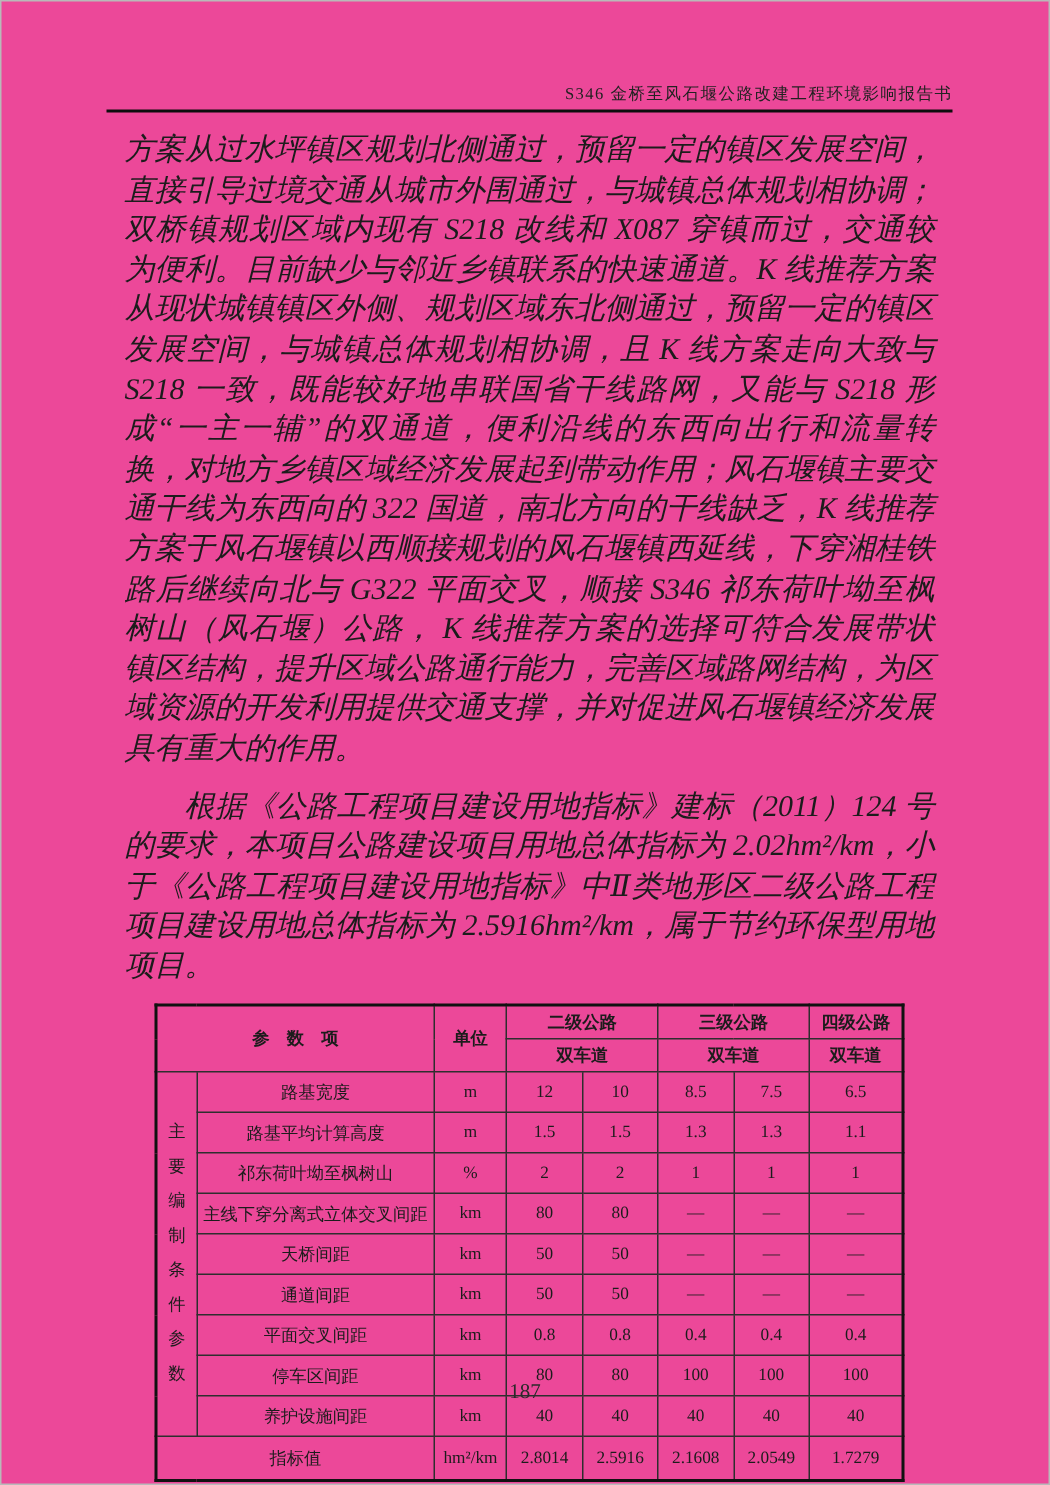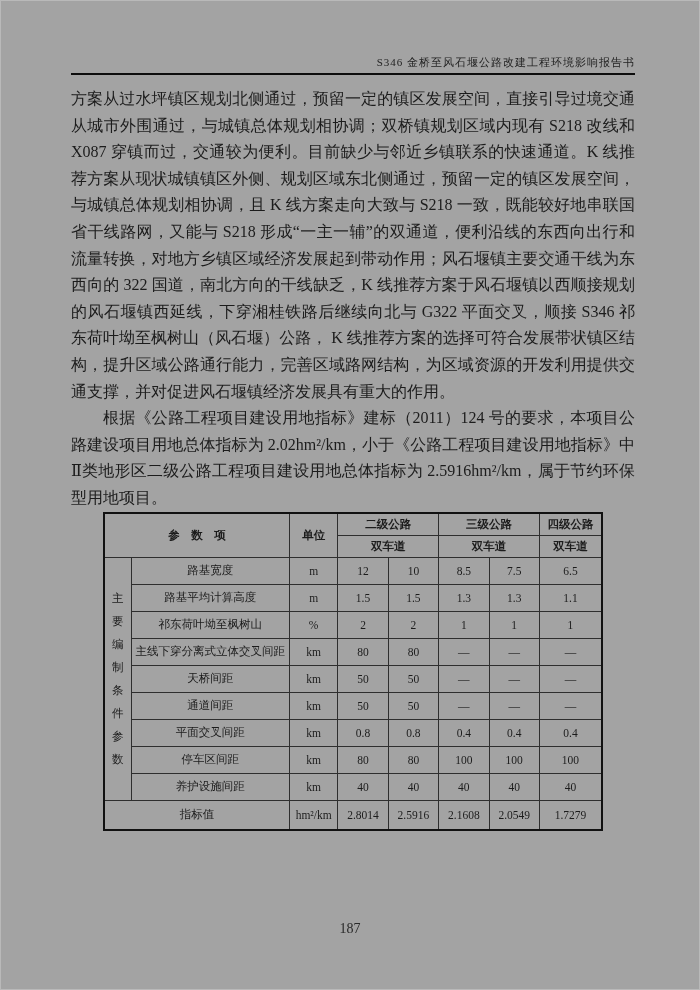--- a/index.html
+++ b/index.html
@@ -1,20 +1,20 @@
 <!DOCTYPE html>
 <html><head>
 <meta charset="utf-8">
 <style>
   html, body { margin: 0; padding: 0; background: #ffffff; }
   .page {
     position: relative;
     width: 700px;
     height: 990px;
-    background: #a3a3a3;
+    background: #ec4899;
     box-sizing: border-box;
     border: 1px solid #b9b9b9;
     font-family: "Liberation Serif", "DejaVu Serif", serif;
     color: #1c1c1c;
     overflow: hidden;
   }
   .content {
     position: absolute;
     left: 70px;
     right: 64px;
@@ -26,26 +26,27 @@
     letter-spacing: 1px;
     color: #222;
     padding-bottom: 3px;
   }
   .header-rule {
     border-bottom: 2.5px solid #0d0d0d;
     height: 0;
     margin-bottom: 11px;
   }
   .para {
-    margin: 0;
-    font-size: 16px;
+    margin: 12px;
+    font-size: 20px;
     line-height: 26.6px;
     text-align: justify;
     text-justify: inter-ideograph;
     color: #1c1c1c;
+    font-style: italic;
   }
   .para.indent { text-indent: 2em; }
   .section-heading {
     margin: 6px 0 4px 0;
     font-family: "Liberation Sans", "DejaVu Sans", sans-serif;
     font-size: 16px;
     font-weight: bold;
     line-height: 26px;
     color: #141414;
   }

